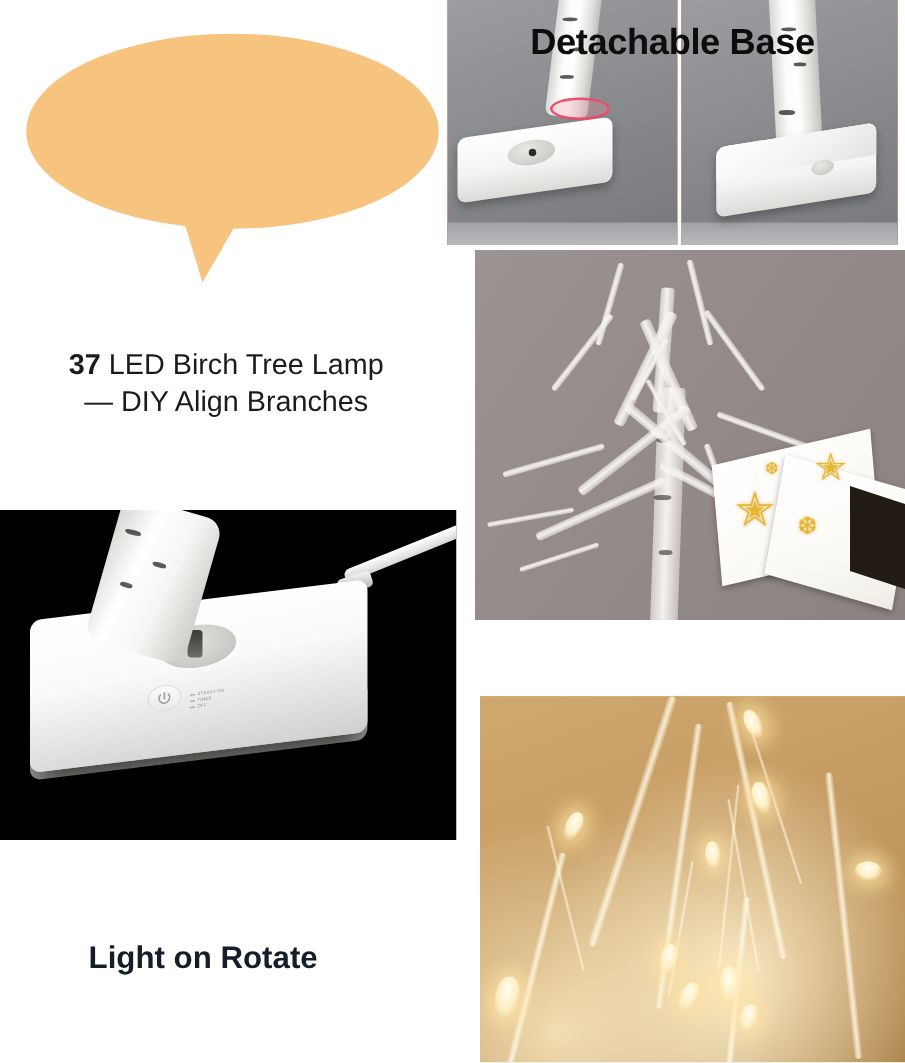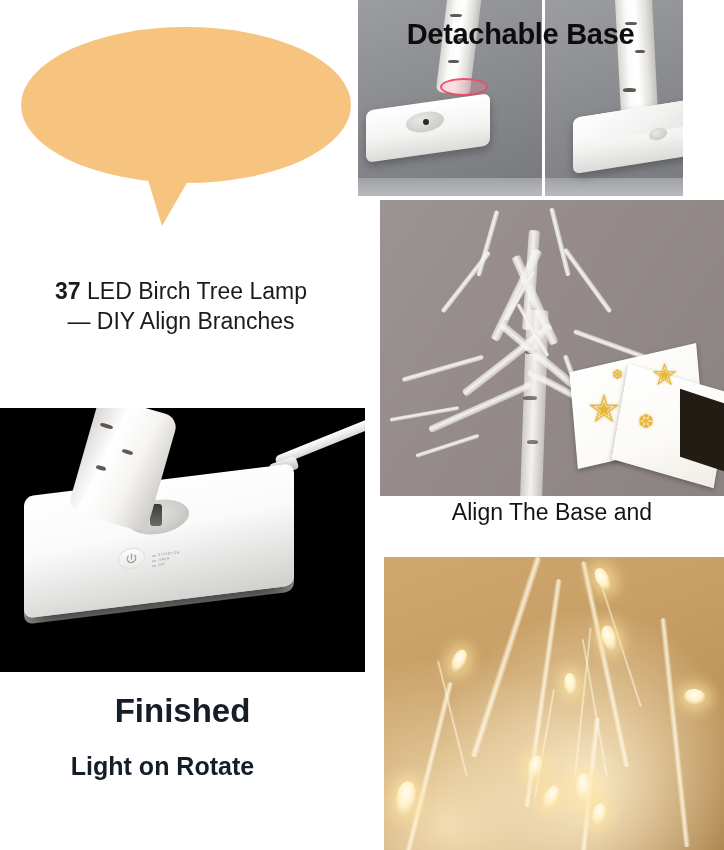--- a/index.html
+++ b/index.html
@@ -52,21 +52,21 @@
     line-height: 30px;
   }
   #title-block .ln { white-space: nowrap; }
   #title-block .num { font-weight: bold; }
 
   
   #detach-panel {
     position: absolute;
     left: 358px;
     top: 0px;
-    width: 325px;
+    width: 360px;
     height: 196px;
     overflow: hidden;
     background: #c2410c;
   }
   .base-photo {
     position: absolute;
     top: 0;
     height: 196px;
     overflow: hidden;
   }
@@ -438,21 +438,20 @@
     <div class="card" style="left:238px; top:178px; width:106px; height:96px; transform: rotate(16deg) skewX(6deg);"></div>
     <span class="star" style="left:208px; top:190px; font-size:38px;">✭</span>
     <span class="star" style="left:272px; top:160px; font-size:30px;">✭</span>
     <span class="star" style="left:258px; top:212px; font-size:19px;">❆</span>
     <span class="star" style="left:300px; top:196px; font-size:16px;">❆</span>
     <span class="star" style="left:232px; top:168px; font-size:13px;">❆</span>
     <div style="position:absolute; left:300px; top:196px; width:44px; height:68px; background:#221c14; transform:skewY(18deg);"></div>
   </div>
 
   <div id="tree-caption">
-    <div class="ln">Align The Base and</div>
   </div>
 
   <div id="finish-photo">
     <div id="fp-cable"></div>
     <div id="fp-plug"></div>
     <div id="fp-base-side"></div>
     <div id="fp-base"></div>
     <div id="fp-socket"></div>
     <div id="fp-pin"></div>
     <div id="fp-trunk"></div>
@@ -467,21 +466,20 @@
       </svg>
     </div>
 
     <div id="fp-switch-labels">
       <div class="row"><span class="tick"></span><span>STEADY ON</span></div>
       <div class="row"><span class="tick"></span><span>TIMER</span></div>
       <div class="row"><span class="tick"></span><span>OFF</span></div>
     </div>
   </div>
 
-  <div id="finished-label">Finished</div>
   <div id="lighton-label">Light on Rotate</div>
 
   <div id="led-panel">
     <div id="led-bg"></div>
 
     <div class="twig" style="left:86px; top:-10px; width:7px; height:210px; transform:rotate(18deg);"></div>
     <div class="twig" style="left:140px; top:20px; width:6px; height:230px; transform:rotate(8deg);"></div>
     <div class="twig" style="left:20px; top:120px; width:6px; height:180px; transform:rotate(14deg);"></div>
     <div class="twig" style="left:240px; top:0px; width:6px; height:210px; transform:rotate(-12deg);"></div>
     <div class="twig" style="left:300px; top:60px; width:6px; height:230px; transform:rotate(-6deg);"></div>

